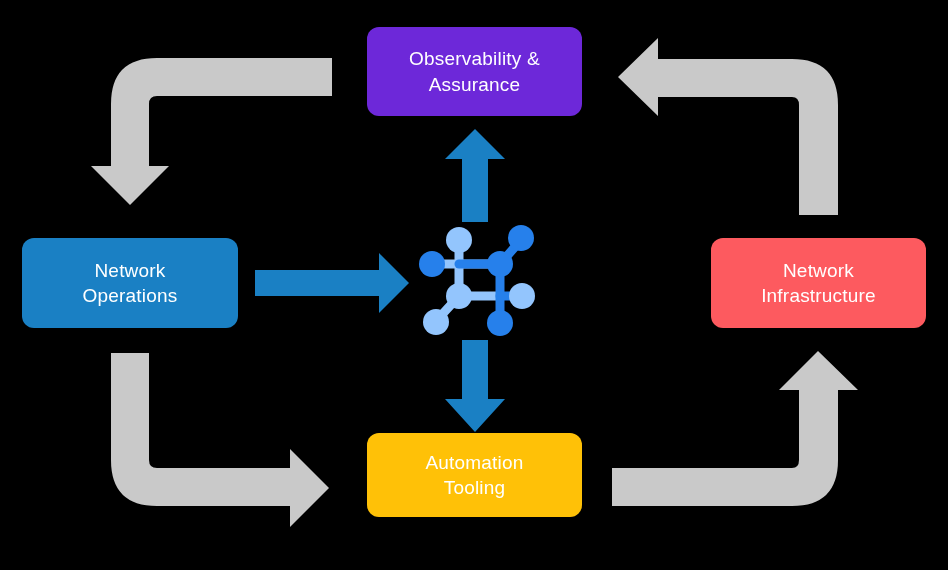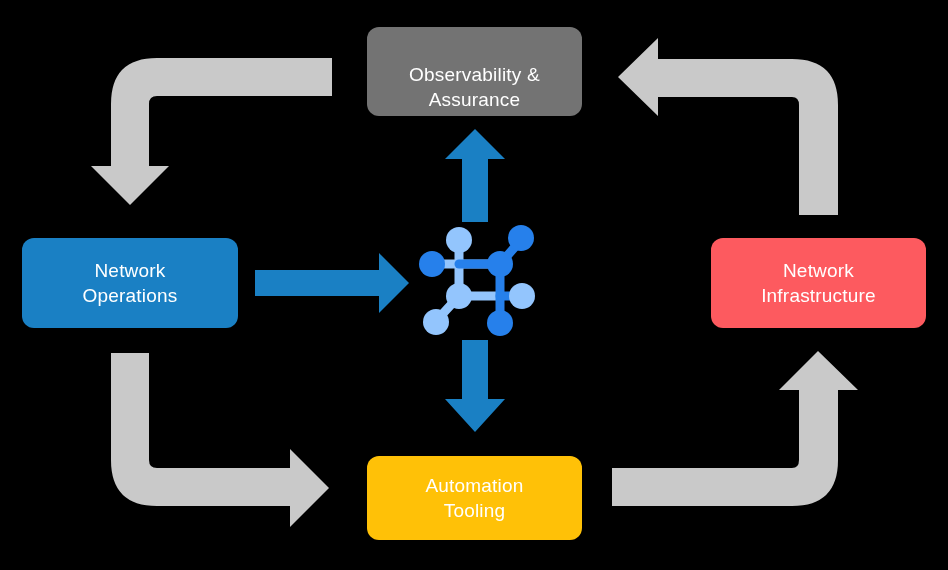--- a/index.html
+++ b/index.html
@@ -36,21 +36,21 @@
   #box-observability {
     left: 367px; top: 27px; width: 215px; height: 89px;
   }
   #box-network-operations {
     left: 22px; top: 238px; width: 216px; height: 90px;
   }
   #box-network-infrastructure {
     left: 711px; top: 238px; width: 215px; height: 90px;
   }
   #box-automation-tooling {
-    left: 367px; top: 456px; width: 215px; height: 84px;
+    left: 367px; top: 433px; width: 215px; height: 84px;
   }
   .svg-layer {
     position: absolute;
     left: 0; top: 0;
     width: 948px;
     height: 570px;
   }
   #icon-layer { pointer-events: none; }
 </style>
 </head>
@@ -127,21 +127,21 @@
       <circle cx="432" cy="264" r="13" fill="#2680eb"></circle>
       <circle cx="500" cy="264" r="13" fill="#2680eb"></circle>
       <circle cx="521" cy="238" r="13" fill="#2680eb"></circle>
       <circle cx="459" cy="296" r="13" fill="#93c5fd"></circle>
       <circle cx="522" cy="296" r="13" fill="#93c5fd"></circle>
       <circle cx="436" cy="322" r="13" fill="#93c5fd"></circle>
       <circle cx="500" cy="323" r="13" fill="#2680eb"></circle>
     </g>
   </svg>
 
-  <div class="node-box" id="box-observability" style="background:#737373;align-items:flex-end;">
+  <div class="node-box" id="box-observability" style="background:#6d28d9;">
     <span>Observability &amp;
 Assurance</span>
   </div>
 
   <div class="node-box" id="box-network-operations" style="background:#1a80c4;">
     <span>Network
 Operations</span>
   </div>
 
   <div class="node-box" id="box-network-infrastructure" style="background:#fd5a5f;">

